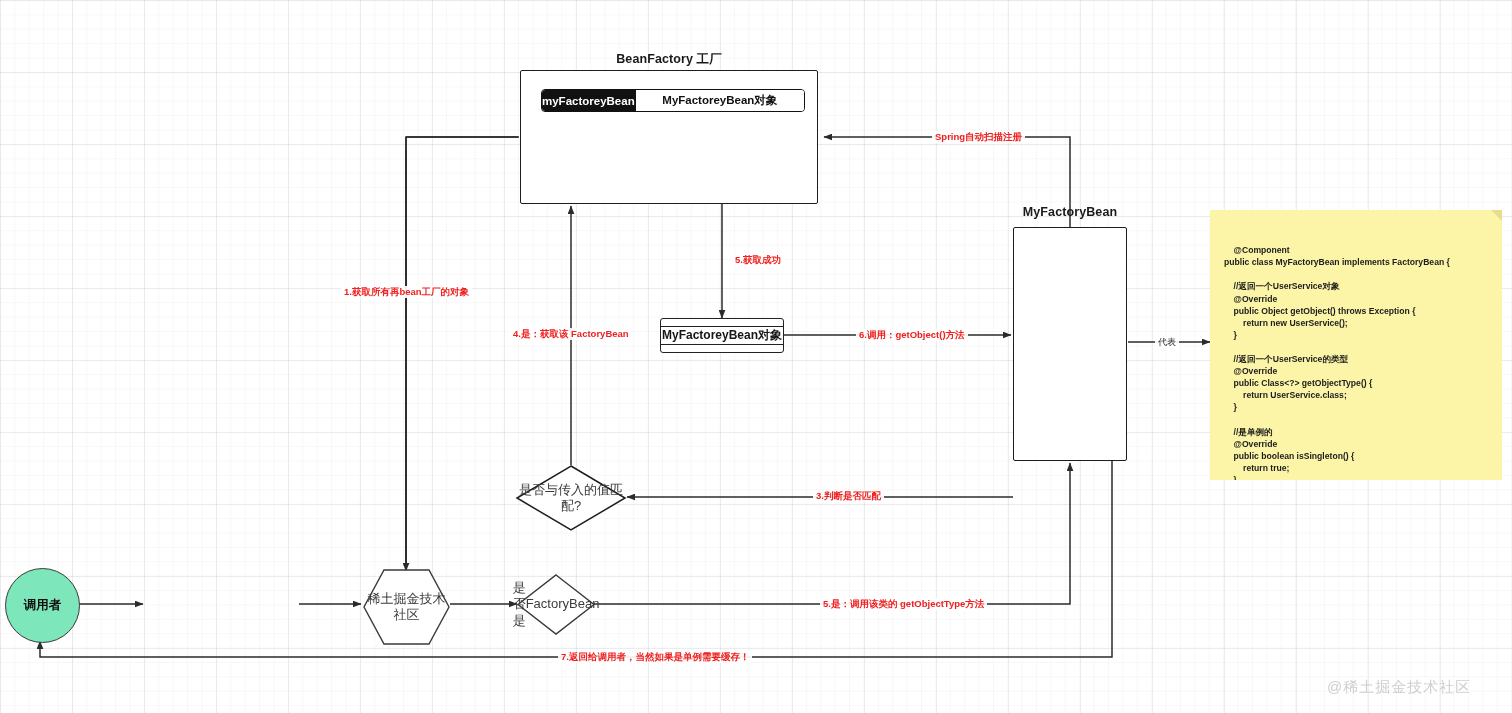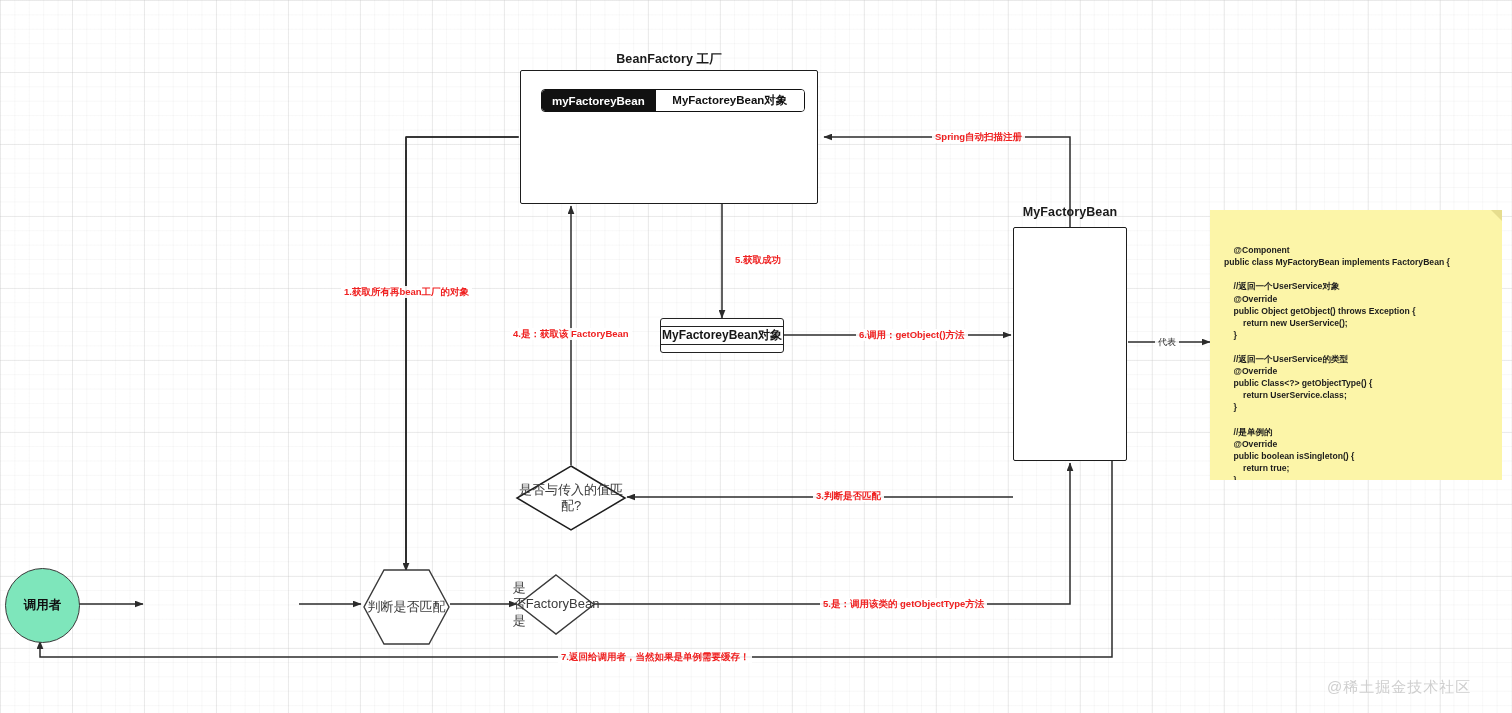--- a/index.html
+++ b/index.html
@@ -56,21 +56,21 @@
     background: #fff;
   }
   .kv-key {
     background: #111111;
     color: #ffffff;
     font-size: 11.5px;
     font-weight: 700;
     display: flex;
     align-items: center;
     justify-content: center;
-    padding: 0 10px;
+    padding: 0 0;
     border-radius: 3px 0 0 3px;
   }
   .kv-val {
     background: #ffffff;
     color: #111111;
     font-size: 11.5px;
     font-weight: 600;
     display: flex;
     align-items: center;
     justify-content: center;
@@ -239,21 +239,21 @@
   <div class="node rect-node" style="left:1013px; top:227px; width:114px; height:234px;"></div>
 
   <svg class="node" style="left:515px; top:464px; width:112px; height:68px;" viewBox="0 0 112 68">
     <polygon points="56,2 110,34 56,66 2,34" fill="#ffffff" stroke="#1d1d1d" stroke-width="1.5"></polygon>
   </svg>
   <div class="shape-text" style="left:515px; top:464px; width:112px; height:68px;">是否与传入的值匹配?</div>
 
   <svg class="node" style="left:362px; top:568px; width:89px; height:78px;" viewBox="0 0 89 78">
     <polygon points="22,2 67,2 87,39 67,76 22,76 2,39" fill="#ffffff" stroke="#3a3a3a" stroke-width="1.4"></polygon>
   </svg>
-  <div class="shape-text" style="left:362px; top:568px; width:89px; height:78px;">判断是否匹配</div>
+  <div class="shape-text" style="left:362px; top:568px; width:89px; height:78px;">稀土掘金技术社区</div>
 
   <svg class="node" style="left:516px; top:573px; width:80px; height:63px;" viewBox="0 0 80 63">
     <polygon points="40,2 78,31.5 40,61 2,31.5" fill="#ffffff" stroke="#3a3a3a" stroke-width="1.4"></polygon>
   </svg>
   <div class="shape-text" style="left:516px; top:573px; width:80px; height:63px; flex-direction:row;">
     <span>是否是</span>
     <span>FactoryBean</span>
   </div>
 
 

